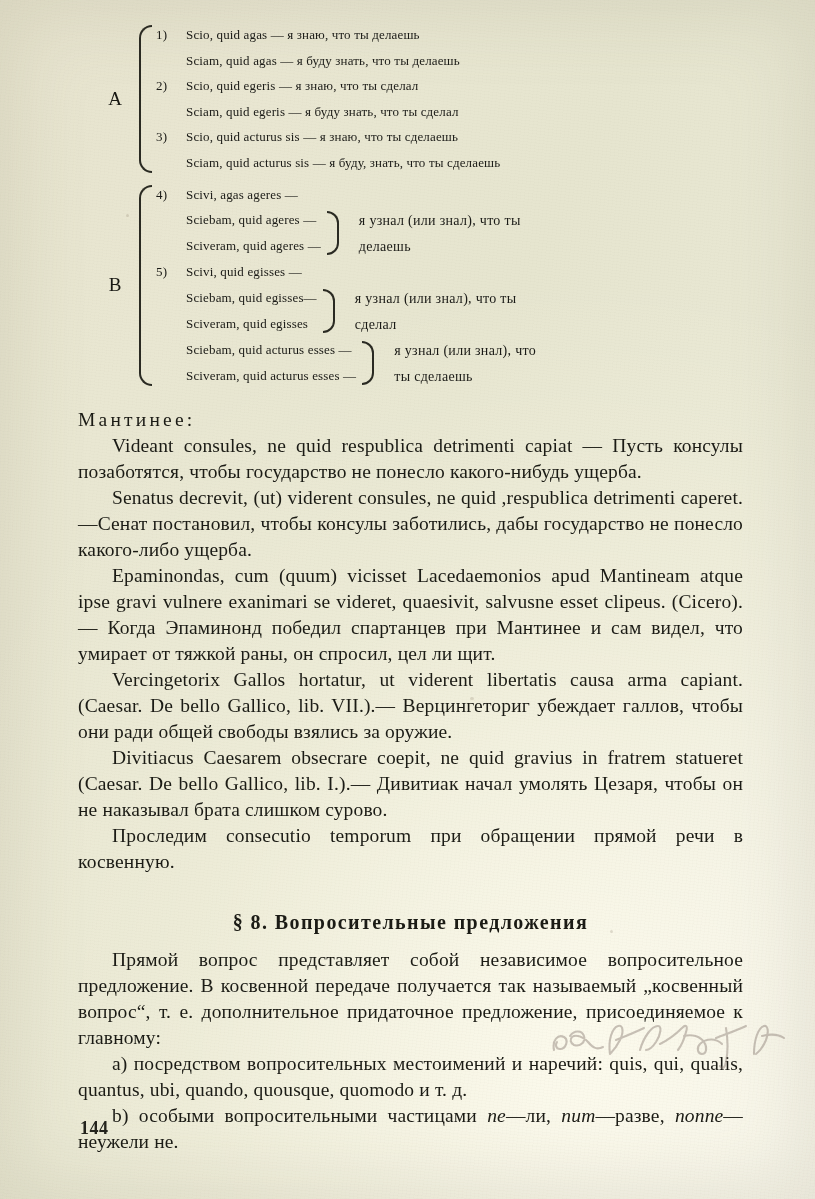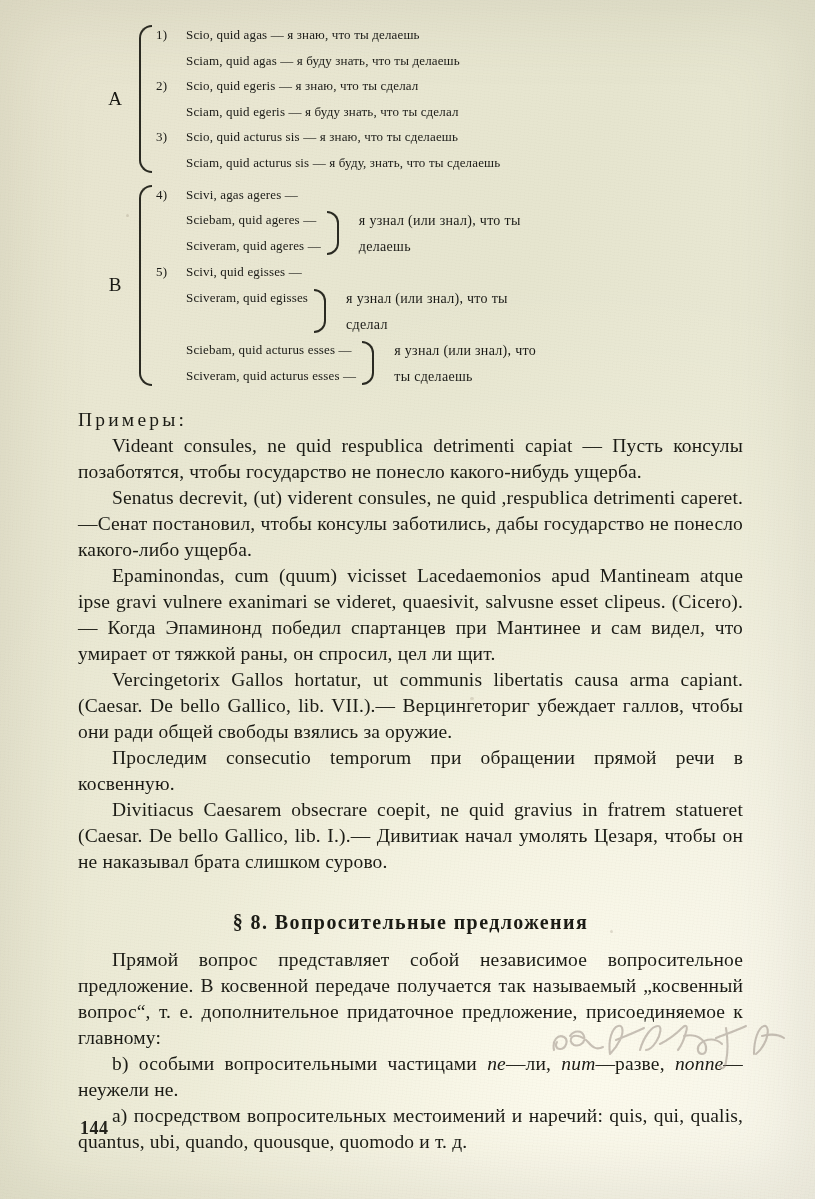--- a/index.html
+++ b/index.html
@@ -261,20 +261,21 @@
                 <div>я узнал (или знал), что ты</div>
                 <div>делаешь</div>
               </div>
             </div>
           </div>
 
           <div>
             <div class="row"><span class="num">5)</span><span>Scivi, quid egisses —</span></div>
             <div class="bgroup">
               <div class="blines">
+                <div class="row"><span class="indent"></span><span>Sciebam, quid egisses—</span></div>
                 <div class="row"><span class="indent"></span><span>Sciveram, quid  egisses</span></div>
               </div>
               <div class="rbrace"></div>
               <div class="gloss">
                 <div>я узнал (или знал), что ты</div>
                 <div>сделал</div>
               </div>
             </div>
           </div>
 
@@ -290,34 +291,34 @@
                 <div>ты сделаешь</div>
               </div>
             </div>
           </div>
 
         </div>
       </div>
     </div>
 
     <div class="prose" style="margin-top:18px;">
-      <p class="noindent"><span class="sp">Примеры:</span></p>
+      <p class="noindent"><span class="sp">Мантинее:</span></p>
       <p>Videant consules, ne quid respublica detrimenti capiat — Пусть консулы позаботятся, чтобы государство не понесло какого-нибудь ущерба.</p>
       <p>Senatus decrevit, (ut) viderent consules, ne quid ,respublica detrimenti caperet.—Сенат постановил, чтобы консулы заботились, дабы государство не понесло какого-либо ущерба.</p>
       <p>Epaminondas, cum (quum) vicisset Lacedaemonios apud Mantineam atque ipse gravi vulnere exanimari se videret, quaesivit, salvusne esset clipeus. (Cicero).— Когда Эпаминонд победил спартанцев при Мантинее и сам видел, что умирает от тяжкой раны, он спросил, цел ли щит.</p>
-      <p>Vercingetorix Gallos hortatur, ut communis libertatis causa arma capiant. (Caesar. De bello Gallico, lib. VII.).— Верцингеториг убеждает галлов, чтобы они ради общей свободы взялись за оружие.</p>
+      <p>Vercingetorix Gallos hortatur, ut viderent libertatis causa arma capiant. (Caesar. De bello Gallico, lib. VII.).— Верцингеториг убеждает галлов, чтобы они ради общей свободы взялись за оружие.</p>
+      <p>Divitiacus Caesarem obsecrare coepit, ne quid gravius in fratrem statueret (Caesar. De bello Gallico, lib. I.).— Дивитиак начал умолять Цезаря, чтобы он не наказывал брата слишком сурово.</p>
       <p>Проследим consecutio temporum при обращении прямой речи в косвенную.</p>
-      <p>Divitiacus Caesarem obsecrare coepit, ne quid gravius in fratrem statueret (Caesar. De bello Gallico, lib. I.).— Дивитиак начал умолять Цезаря, чтобы он не наказывал брата слишком сурово.</p>
     </div>
 
     <div class="prose" style="margin-top:34px;">
       <p class="heading noindent">§ 8. Вопросительные предложения</p>
       <p style="margin-top:12px;">Прямой вопрос представляет собой независимое вопросительное предложение. В косвенной передаче получается так называемый „косвенный вопрос“, т. е. дополнительное придаточное предложение, присоединяемое к главному:</p>
+      <p><span>a) посредством вопросительных местоимений и наречий:</span> <span>quis, qui, qualis, quantus, ubi, quando, quousque, quomodo и т. д.</span></p>
       <p><span>b) особыми вопросительными частицами </span><span class="ital">ne</span><span>—ли, </span><span class="ital">num</span><span>—разве, </span><span class="ital">nonne</span><span>—неужели не.</span></p>
-      <p><span>a) посредством вопросительных местоимений и наречий:</span> <span>quis, qui, qualis, quantus, ubi, quando, quousque, quomodo и т. д.</span></p>
     </div>
 
     <div class="pageno">144</div>
   </div>
 
   <svg id="pencil" viewBox="0 0 255 64">
     <path d="M6,36 C4,26 10,20 16,23 C21,26 18,35 12,35 C8,35 7,31 9,28"></path>
     <path d="M22,22 C26,16 34,16 36,22 C38,28 32,33 26,31 C22,29 22,25 24,23 C28,20 36,23 40,28 C45,34 49,36 55,33"></path>
     <path d="M62,40 C60,26 64,14 70,12 C75,10 76,18 72,26 C68,34 64,38 62,40 Z"></path>
     <path d="M68,26 C78,22 88,18 96,14"></path>

